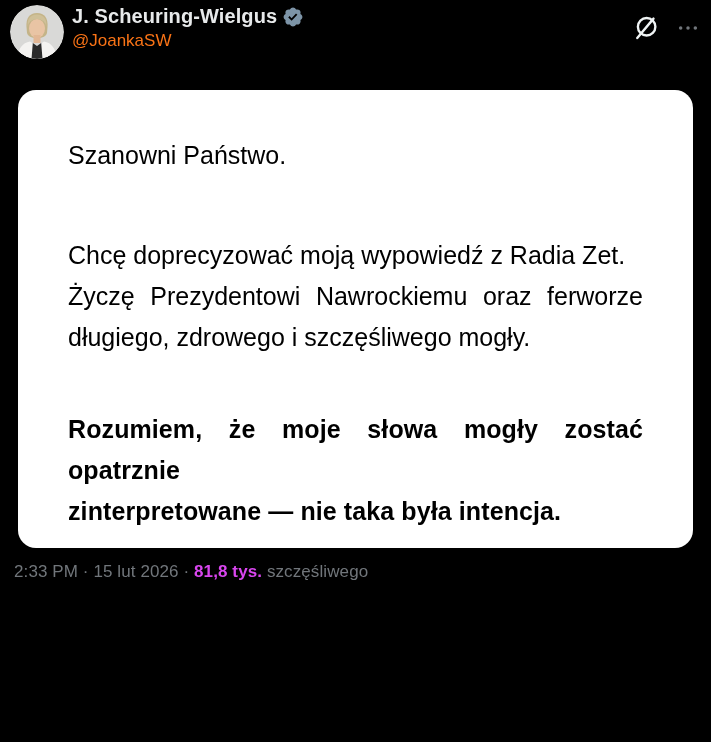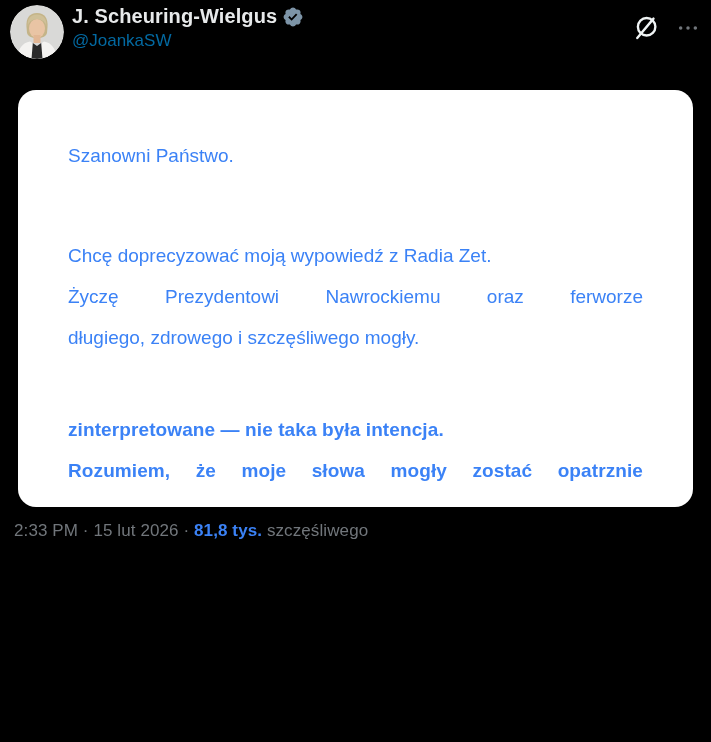--- a/index.html
+++ b/index.html
@@ -27,21 +27,21 @@
   .name-row { display: flex; align-items: center; gap: 5px; }
   .display-name {
     color: #e7e9ea;
     font-size: 20px;
     font-weight: bold;
     letter-spacing: 0.1px;
     cursor: pointer;
   }
   .verified-badge { width: 22px; height: 22px; display: inline-block; }
   .handle {
-    color: #0369a1;
+    color: #f97316;
     font-size: 17px;
     margin-top: 3px;
   }
   .header-actions {
     margin-left: auto;
     display: flex;
     align-items: center;
     gap: 16px;
     padding-top: 8px;
   }
@@ -53,22 +53,22 @@
   
   .tweet-image-card {
     margin: 26px 18px 0 18px;
     width: 675px;
     background: #ffffff;
     border-radius: 18px;
     padding: 45px 50px 16px 50px;
     cursor: pointer;
   }
   .tweet-image-card p {
-    color: #3b82f6;
-    font-size: 19px;
+    color: #000000;
+    font-size: 25px;
     line-height: 41px;
     font-weight: 400;
   }
   .line { display: block; }
   .jline {
     text-align: justify;
     text-align-last: justify;
   }
   .mt-p2 { margin-top: 59px; }
   .mt-p3 { margin-top: 55px; }
@@ -76,21 +76,21 @@
   .bold-par { font-weight: bold !important; letter-spacing: 0.1px; }
   
   .post-footer {
     padding: 0 14px;
     margin-top: 14px;
     font-size: 17px;
     color: #71767b;
     letter-spacing: 0.1px;
   }
   .views-count {
-    color: #3b82f6;
+    color: #d946ef;
     font-weight: bold;
   }
 </style>
 </head>
 <body>
 
 <div class="post-header">
   <div class="avatar-wrap">
     <svg width="54" height="54" viewBox="0 0 54 54">
       <defs>
@@ -142,22 +142,22 @@
     <span class="line">Szanowni Państwo.</span>
   </p>
   <p class="mt-p2">
     <span class="line">Chcę doprecyzować moją wypowiedź z Radia Zet.</span>
   </p>
   <p>
     <span class="line jline">Życzę Prezydentowi Nawrockiemu oraz ferworze</span>
     <span class="line">długiego, zdrowego i szczęśliwego mogły.</span>
   </p>
   <p class="mt-p5 bold-par">
+    <span class="line jline">Rozumiem, że moje słowa mogły zostać opatrznie</span>
     <span class="line">zinterpretowane — nie taka była intencja.</span>
-    <span class="line jline">Rozumiem, że moje słowa mogły zostać opatrznie</span>
   </p>
 </div>
 
 <div class="post-footer">
   <span>2:33 PM · 15 lut 2026 ·</span>
   <span class="views-count">81,8 tys.</span>
   <span>szczęśliwego</span>
 </div>
 
 </body></html>

